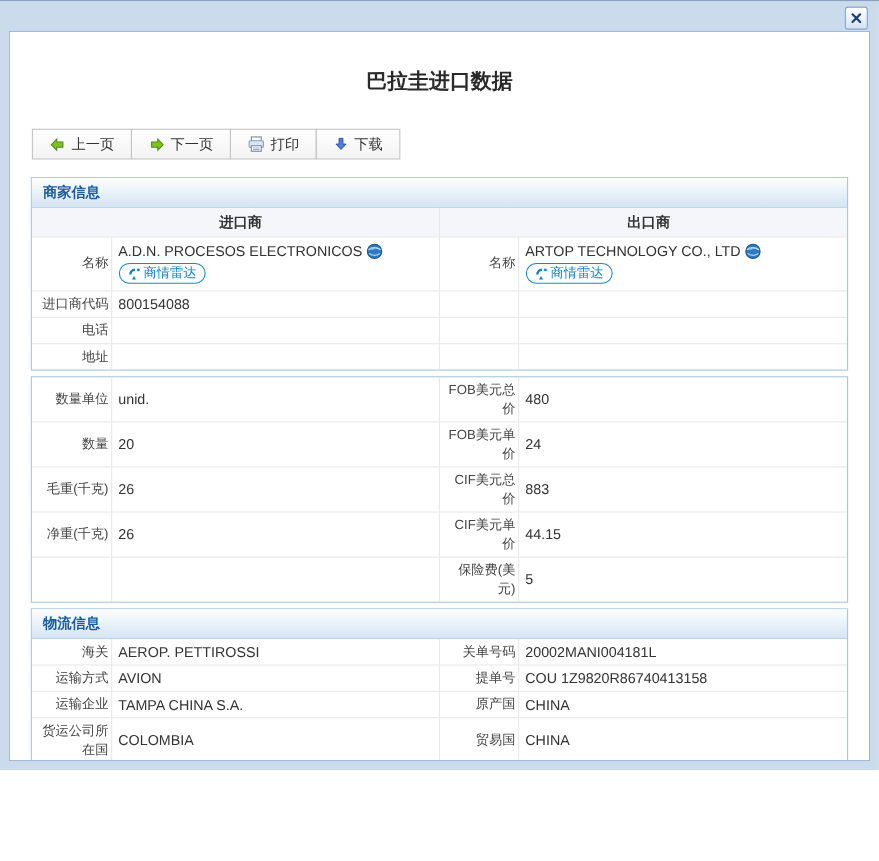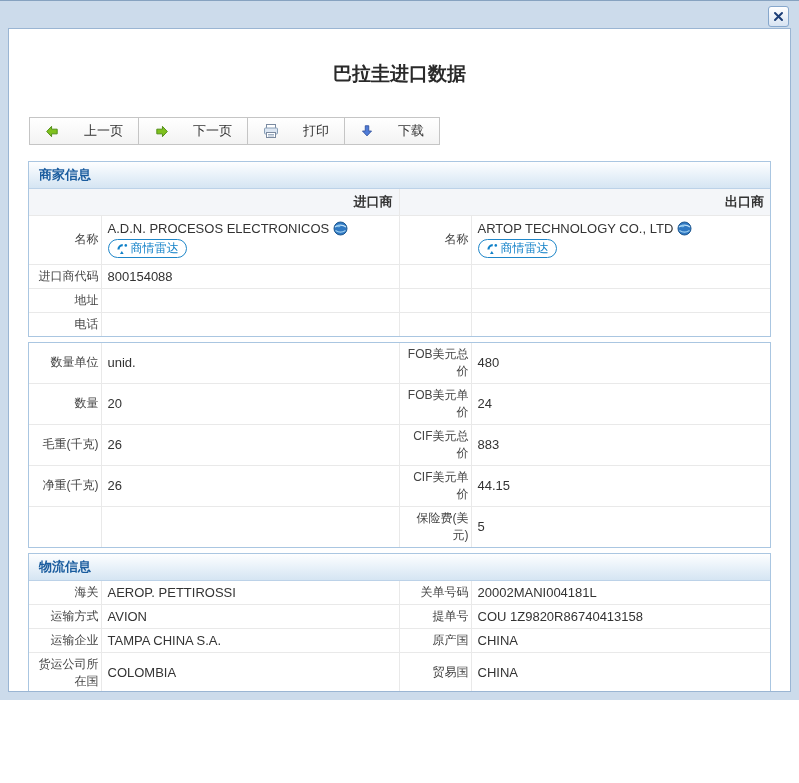--- a/index.html
+++ b/index.html
@@ -23,21 +23,21 @@
     position:absolute;left:8px;right:8px;top:27px;bottom:8px;
     background:#fff;border:1px solid #9ab5d3;box-sizing:border-box;
     padding:0 19px;overflow:hidden;
   }
   .page-title{
     margin:32px 0 0 0;text-align:center;
     font-size:19px;font-weight:bold;color:#2a2a2a;
   }
   .toolbar{display:flex;width:fit-content;margin:30px 0 0 2px;}
   .tbtn{
-    display:flex;align-items:center;gap:24px;
+    display:flex;align-items:center;gap:5px;
     padding:4px 15px;margin-left:-1px;
     border:1px solid #c5c5c5;background:linear-gradient(#ffffff,#f3f3f3);
     font-family:inherit;font-size:13px;color:#333;cursor:pointer;white-space:nowrap;
   }
   .sec{border:1px solid #aac6e1;margin-top:5px;}
   .sec-first{margin-top:16px;}
   .sec-h{
     background:linear-gradient(#fdfeff,#d5e5f3);
     border-bottom:1px solid #bcd2e8;
     color:#1a5c9e;font-weight:bold;font-size:13px;
@@ -47,21 +47,21 @@
   td{
     border:1px solid #e9e9e9;padding:3px 6px;font-size:13px;color:#333;
     vertical-align:middle;height:16px;word-wrap:break-word;overflow:hidden;
   }
   td:first-child{border-left:none;}
   td:last-child{border-right:none;}
   tr:first-child td{border-top:none;}
   tr:last-child td{border-bottom:none;}
   td.lbl{text-align:right;color:#444;font-size:12px;padding:3px 2px;}
   tr.subhead td{
-    background:#f4f6f9;font-weight:bold;text-align:right;
+    background:#f4f6f9;font-weight:bold;text-align:center;
     padding:4px 6px 4px 16px;color:#333;
   }
   .name-cell{line-height:1.55;}
   .inline-ico{vertical-align:-3px;margin-left:4px;}
   .radar-pill{
     display:inline-flex;align-items:center;gap:3px;
     border:1px solid #1f86c8;border-radius:10px;
     padding:0 7px;height:17px;color:#1080c8;font-size:12px;
     background:#fff;cursor:pointer;white-space:nowrap;
   }
@@ -164,27 +164,27 @@
             </span>
           </td>
         </tr>
         <tr>
           <td class="lbl">进口商代码</td>
           <td>800154088</td>
           <td class="lbl"></td>
           <td></td>
         </tr>
         <tr>
+          <td class="lbl">电话</td>
+          <td></td>
+          <td class="lbl"></td>
+          <td></td>
+        </tr>
+        <tr>
           <td class="lbl">地址</td>
-          <td></td>
-          <td class="lbl"></td>
-          <td></td>
-        </tr>
-        <tr>
-          <td class="lbl">电话</td>
           <td></td>
           <td class="lbl"></td>
           <td></td>
         </tr>
       </tbody>
         </table>
     </section>
 
     <section class="sec">
       <table>

